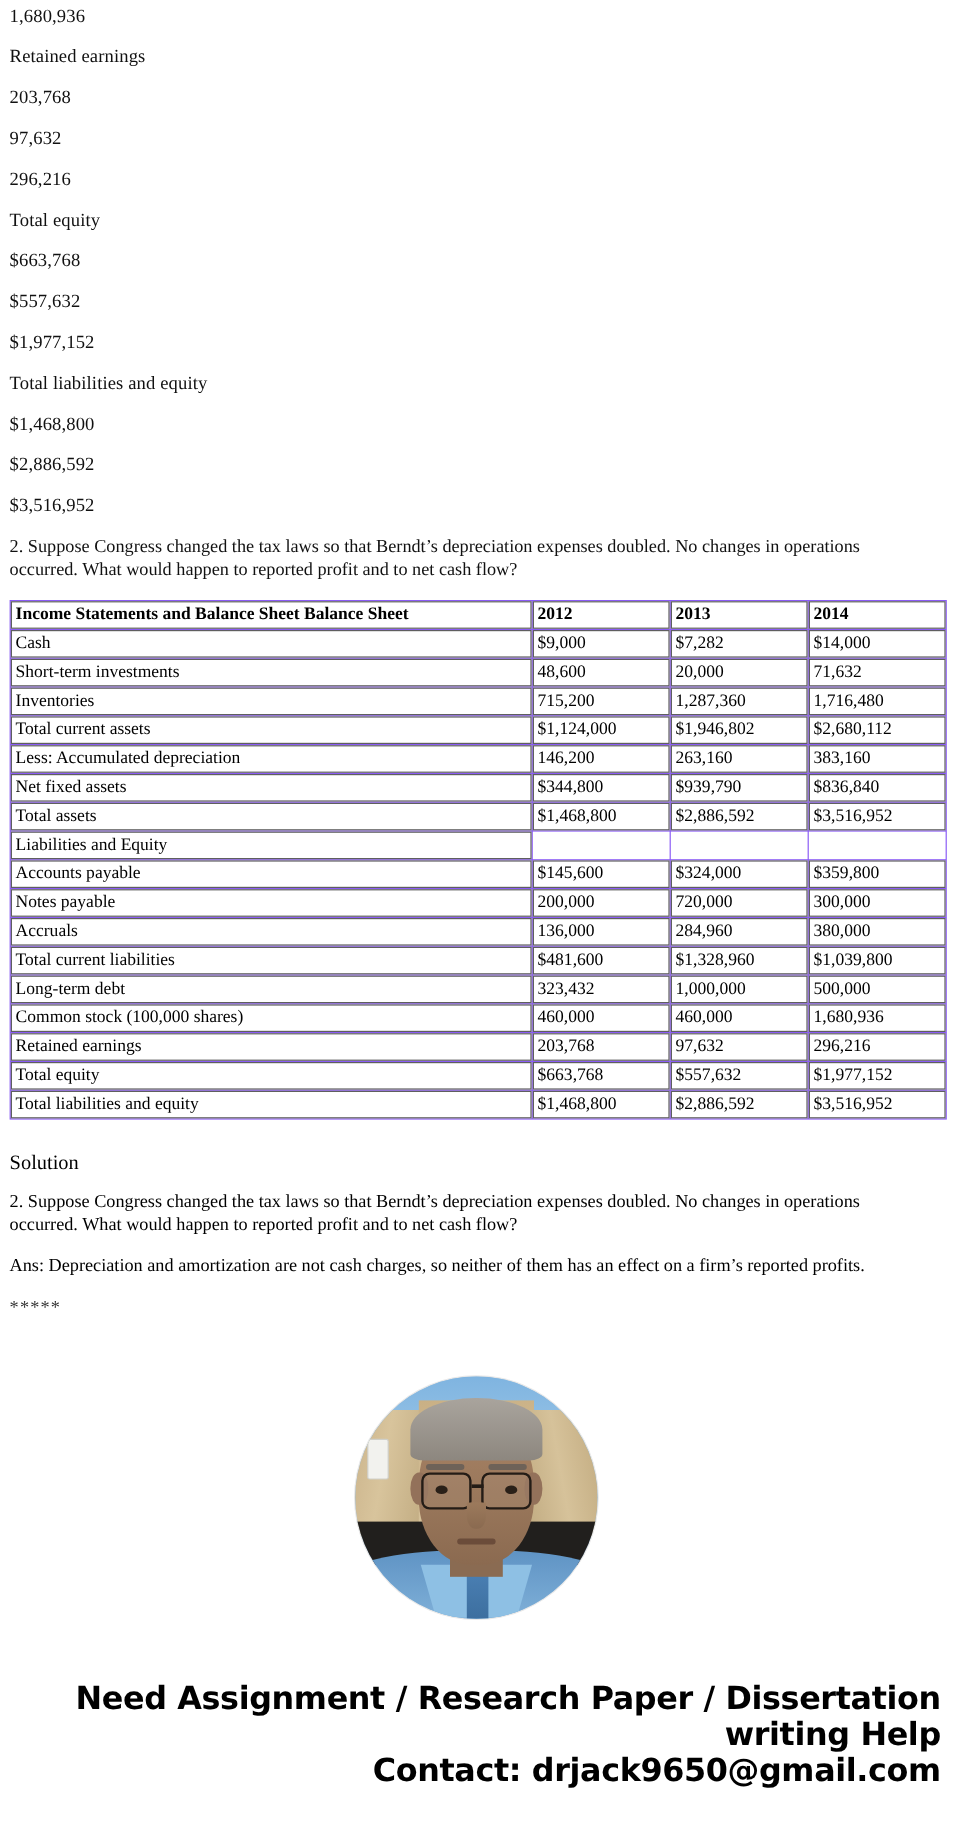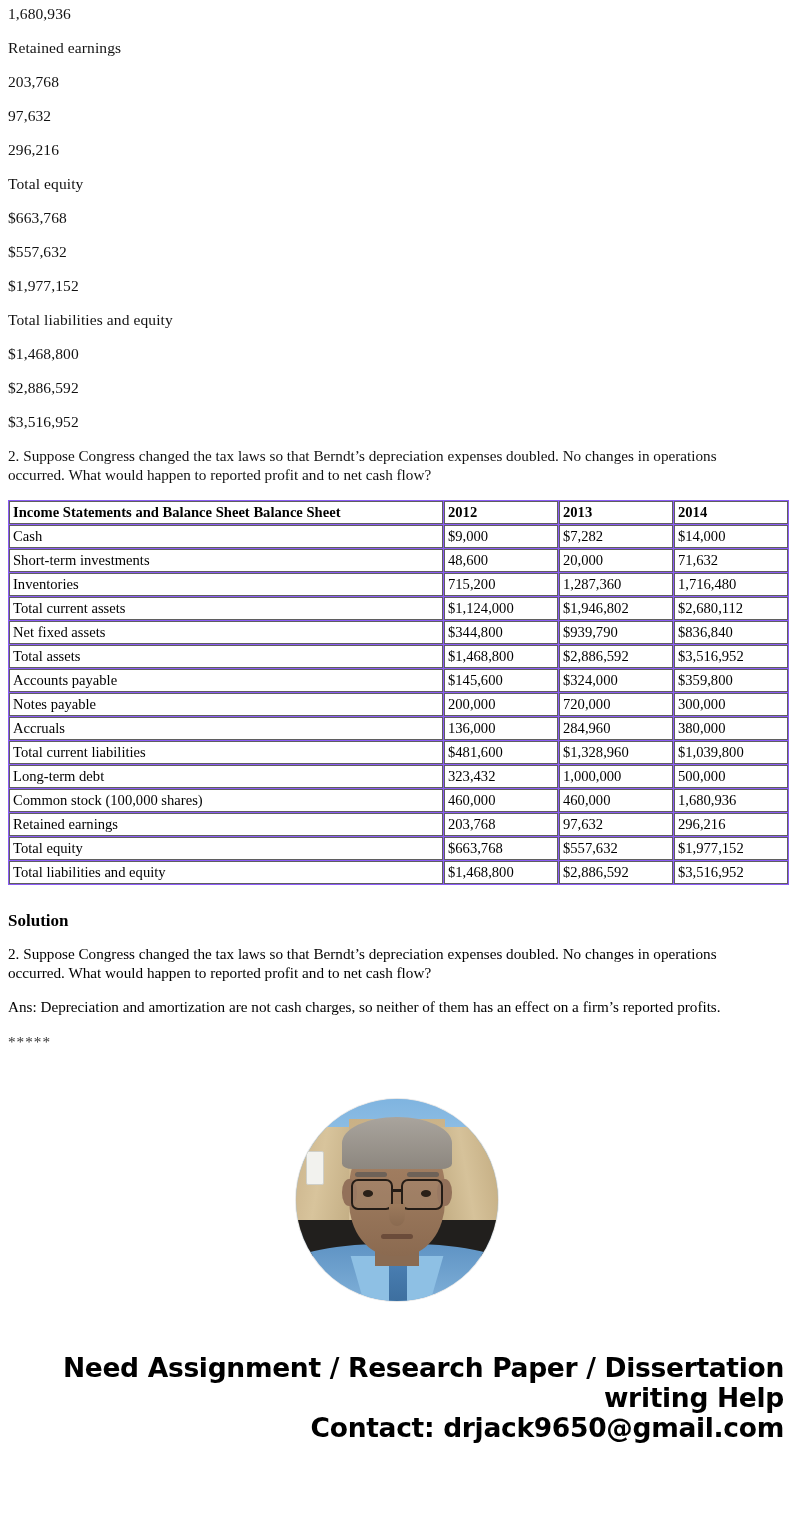--- a/index.html
+++ b/index.html
@@ -69,21 +69,21 @@
   table.fin tr.head td { font-weight: bold; }
   table.fin td.blank {
     background: #ffffff;
     border: none;
   }
 
   
   .solution-head {
     padding: 0 8px;
     font-size: 17px;
-    font-weight: bold;
+    font-weight: normal;
     margin: 26px 0 14px 0;
     line-height: 20px;
   }
   .sol-para {
     padding: 0 8px;
     font-size: 15.2px;
     line-height: 18.5px;
     margin: 0 0 16px 0;
     max-width: 770px;
   }
@@ -268,30 +268,42 @@
             <td class="val">1,287,360</td>
             <td class="val">1,716,480</td>
           </tr>
           <tr>
             <td class="label">Total current assets</td>
             <td class="val">$1,124,000</td>
             <td class="val">$1,946,802</td>
             <td class="val">$2,680,112</td>
           </tr>
           <tr>
+            <td class="label">Less: Accumulated depreciation</td>
+            <td class="val">146,200</td>
+            <td class="val">263,160</td>
+            <td class="val">383,160</td>
+          </tr>
+          <tr>
             <td class="label">Net fixed assets</td>
             <td class="val">$344,800</td>
             <td class="val">$939,790</td>
             <td class="val">$836,840</td>
           </tr>
           <tr>
             <td class="label">Total assets</td>
             <td class="val">$1,468,800</td>
             <td class="val">$2,886,592</td>
             <td class="val">$3,516,952</td>
+          </tr>
+          <tr>
+            <td class="label">Liabilities and Equity</td>
+            <td class="val blank"></td>
+            <td class="val blank"></td>
+            <td class="val blank"></td>
           </tr>
           <tr>
             <td class="label">Accounts payable</td>
             <td class="val">$145,600</td>
             <td class="val">$324,000</td>
             <td class="val">$359,800</td>
           </tr>
           <tr>
             <td class="label">Notes payable</td>
             <td class="val">200,000</td>

